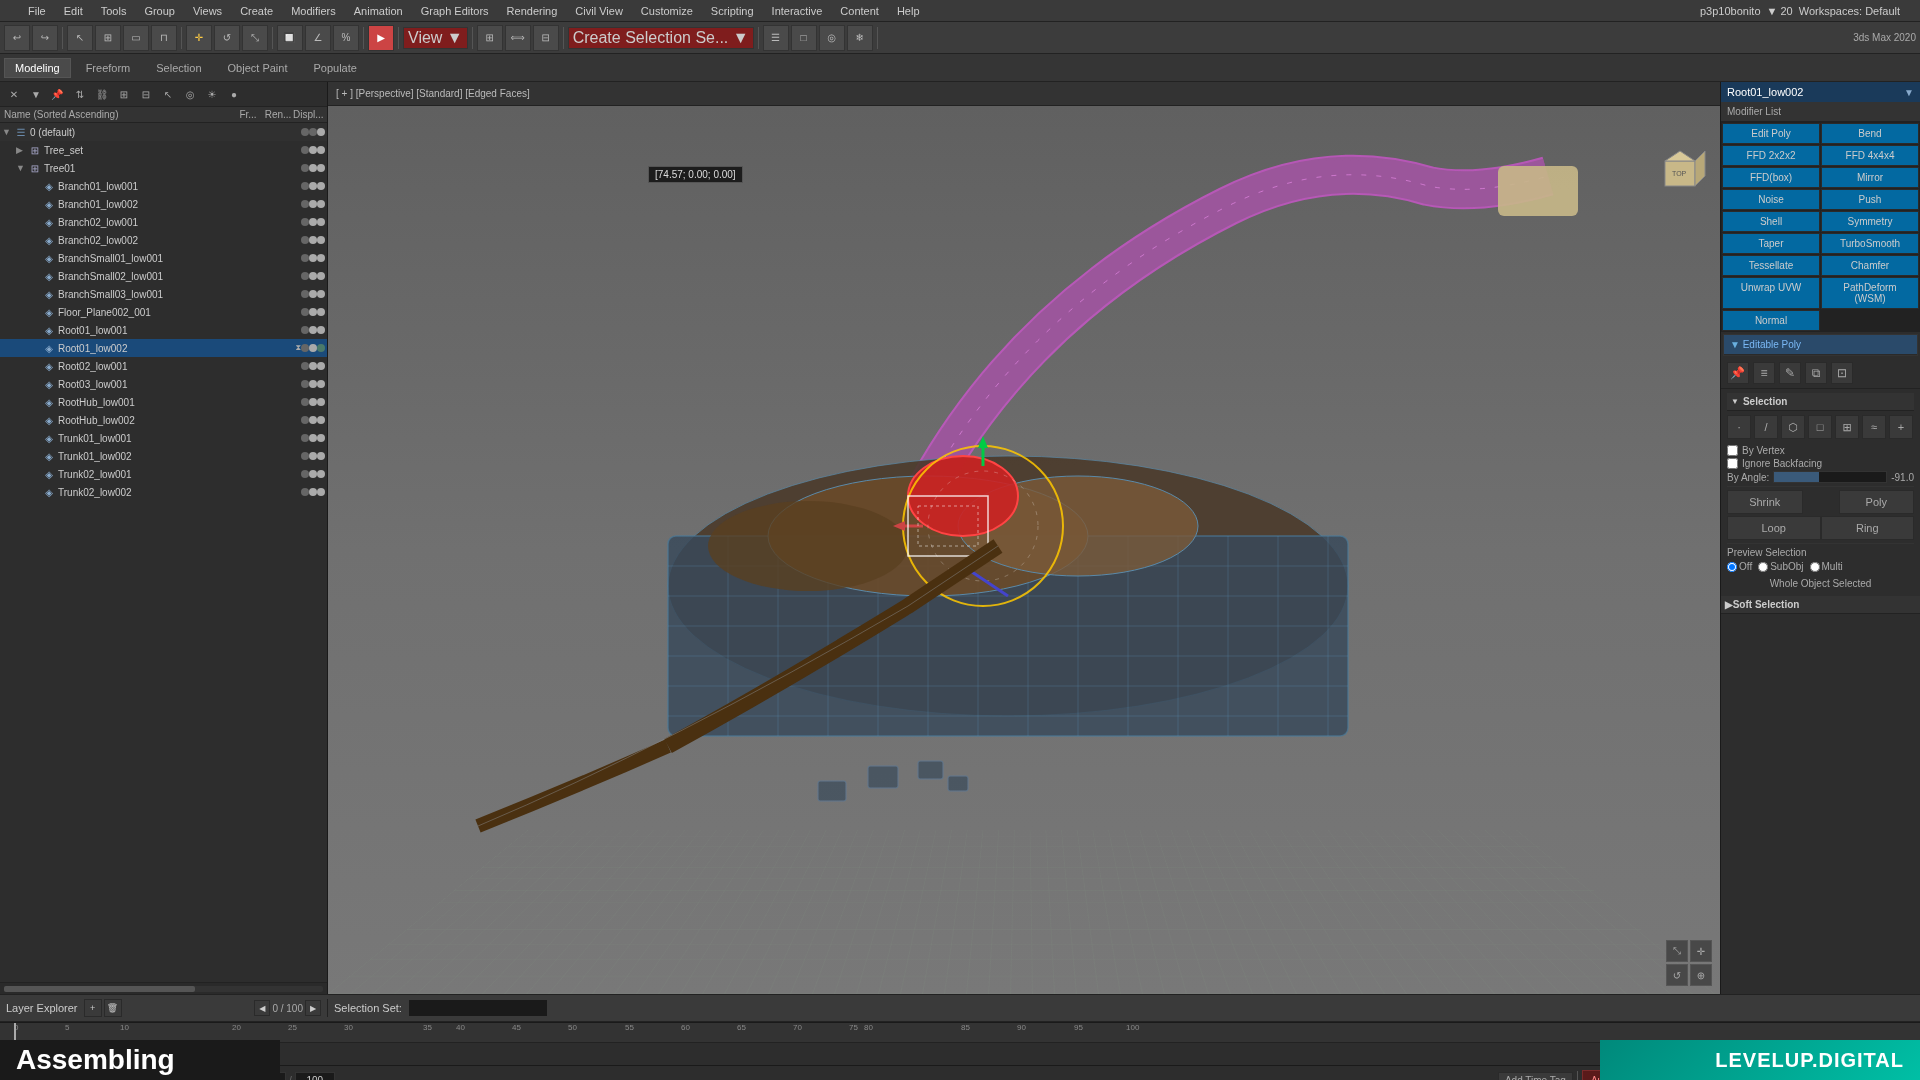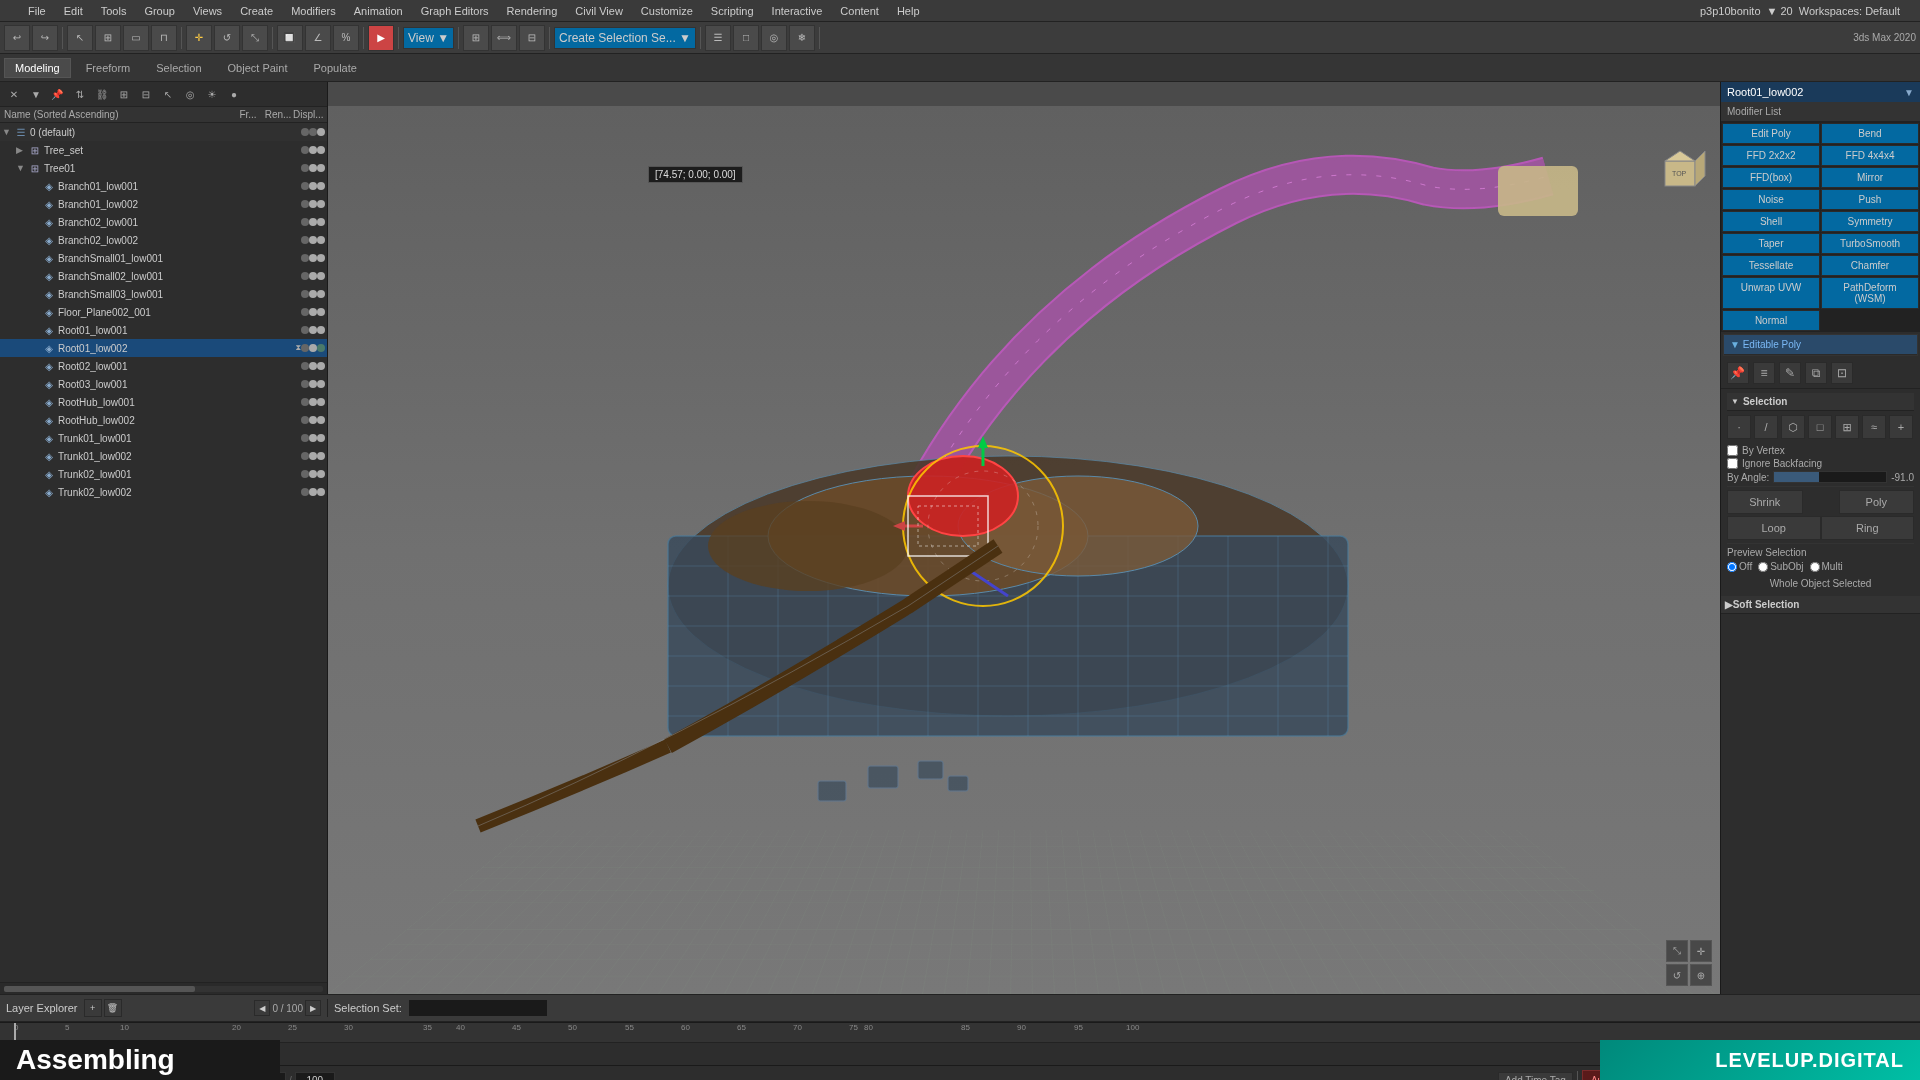--- a/index.html
+++ b/index.html
@@ -7,21 +7,21 @@
 
     
     #menu-bar { display: flex; align-items: center; height: 22px; background: #3a3a3a; border-bottom: 1px solid #222; padding: 0 20px; gap: 2px; }
     .menu-item { padding: 2px 8px; cursor: pointer; font-size: 11px; color: #ccc; }
     #workspace-area { display: flex; align-items: center; margin-left: auto; gap: 6px; font-size: 11px; color: #ccc; }
 
     
     #toolbar-row { display: flex; align-items: center; height: 32px; background: #3c3c3c; border-bottom: 1px solid #222; padding: 0 4px; gap: 2px; }
     .toolbar-btn { width: 26px; height: 26px; background: #4a4a4a; border: 1px solid #333; cursor: pointer; display: flex; align-items: center; justify-content: center; font-size: 10px; color: #bbb; }
     .toolbar-separator { width: 1px; background: #555; height: 22px; margin: 0 2px; }
-    .toolbar-label { font-size: 12px; color: #ccc; padding: 0 4px; background: #0369a1; border: 1px solid #333; height: 22px; display: flex; align-items: center; cursor: pointer; }
+    .toolbar-label { font-size: 16px; color: #ccc; padding: 0 4px; background: #7f1d1d; border: 1px solid #333; height: 22px; display: flex; align-items: center; cursor: pointer; }
 
     
     #mode-tabs { display: flex; align-items: center; height: 28px; background: #353535; border-bottom: 1px solid #222; padding: 0 4px; gap: 4px; }
     .mode-tab { padding: 3px 10px; cursor: pointer; font-size: 11px; color: #aaa; border: 1px solid transparent; }
     .mode-tab.active { color: #fff; background: #4a4a4a; border-color: #555; }
 
     
     #main-area { display: flex; height: calc(1080px - 22px - 32px - 28px - 58px - 28px); }
 
     
@@ -455,20 +455,23 @@
     </div>
 
     <div style="height:12px;background:#2a2a2a;border-top:1px solid #222;display:flex;align-items:center;padding:0 4px;">
       <div style="width:100%;height:6px;background:#333;border-radius:2px;position:relative;">
         <div style="position:absolute;left:0;top:0;width:60%;height:100%;background:#555;border-radius:2px;"></div>
       </div>
     </div>
   </div>
 
   <div id="viewport">
+    <div id="viewport-header">
+      <span>[ + ] [Perspective] [Standard] [Edged Faces]</span>
+    </div>
 
     <div id="vp-total">
       <div style="display:flex;gap:20px;">
         <span>Total</span>
         <span>Root01_low002</span>
       </div>
       <div style="display:flex;gap:20px;">
         <span>Tris:</span>
         <span>109.973</span>
         <span>422</span>

